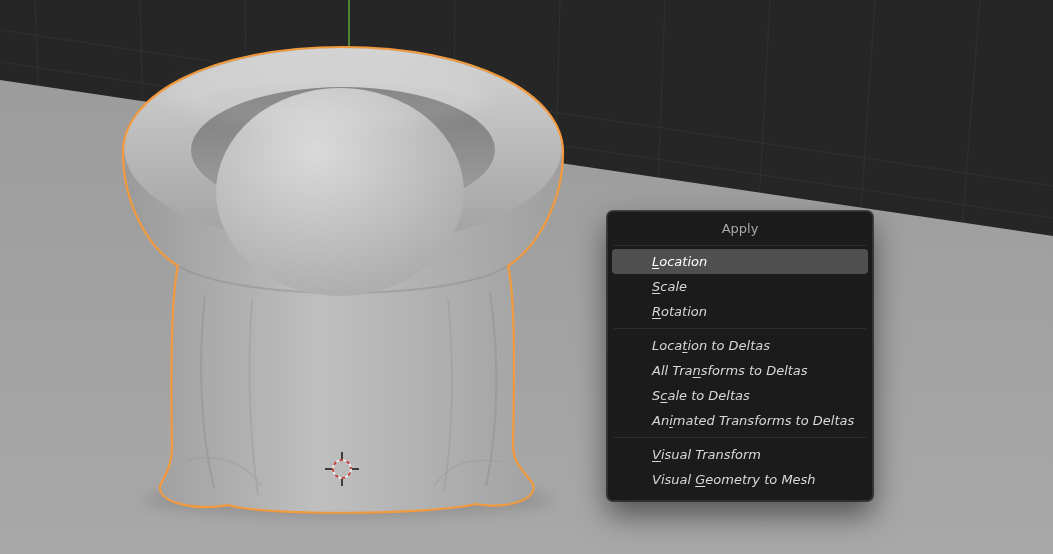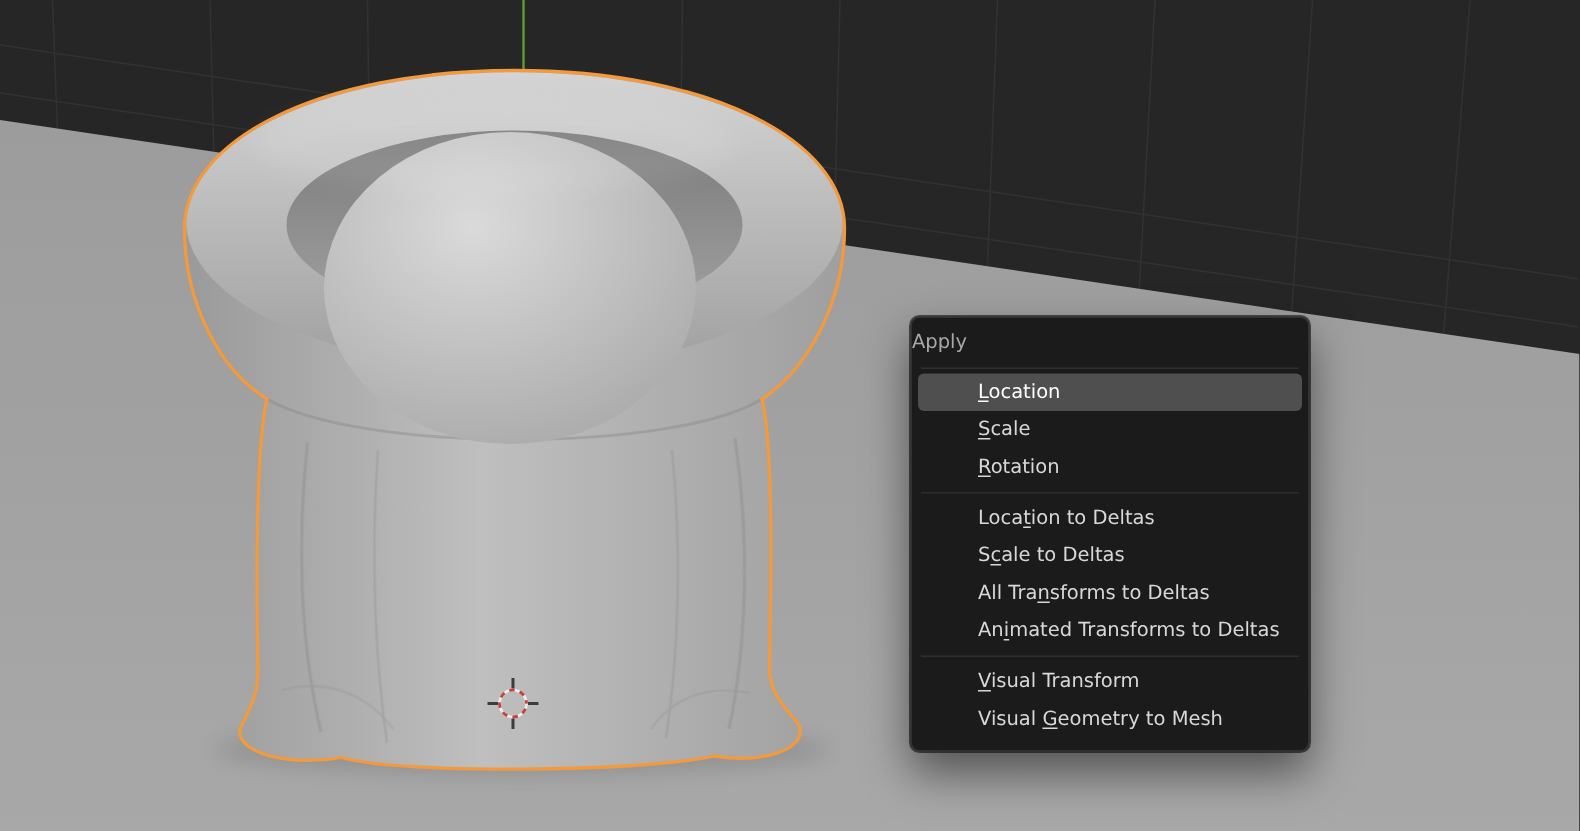--- a/index.html
+++ b/index.html
@@ -20,32 +20,34 @@
     border:1px solid var(--menu-border,#313131);
     border-radius:6px;
     box-shadow:0 0 0 1px rgba(0,0,0,.55), 0 14px 30px rgba(0,0,0,.5);
     padding-bottom:8px;
     z-index:10;
   }
   .menu-title{
     height:33px; line-height:34px; 
     color:var(--menu-title,#a8a8a8);
     font-size:13px;
+    text-align:center;
   }
   .menu-title-sep{ height:1px; background:var(--separator,#2e2e2e); margin:0 6px; }
   .menu-items{ padding-top:3px; }
   .menu-sep{ height:1px; background:var(--separator,#2e2e2e); margin:4px 6px; }
   .menu-item{
     height:25px; line-height:25px;
     margin:0 4px; padding-left:40px;
     color:var(--menu-item-text,#d8d8d8);
     font-size:13px;
     border-radius:4px;
     white-space:nowrap;
     cursor:default;
+    font-style:italic;
   }
   .menu-item.highlighted{
     background:var(--menu-highlight-bg,#4f4f4f);
     color:var(--menu-highlight-text,#ffffff);
   }
   .accel{ text-decoration:underline; text-underline-offset:2px; }
 </style>
 </head>
 <body>
 
@@ -160,20 +162,20 @@
 
 <div class="menu">
   <div class="menu-title">Apply</div>
   <div class="menu-title-sep"></div>
   <div class="menu-items" id="menu-items">
       <div class="menu-item highlighted"><span class="accel">L</span>ocation</div>
       <div class="menu-item"><span class="accel">S</span>cale</div>
       <div class="menu-item"><span class="accel">R</span>otation</div>
       <div class="menu-sep"></div>
       <div class="menu-item">Loca<span class="accel">t</span>ion to Deltas</div>
+      <div class="menu-item">All Tra<span class="accel">n</span>sforms to Deltas</div>
       <div class="menu-item">S<span class="accel">c</span>ale to Deltas</div>
-      <div class="menu-item">All Tra<span class="accel">n</span>sforms to Deltas</div>
       <div class="menu-item">An<span class="accel">i</span>mated Transforms to Deltas</div>
       <div class="menu-sep"></div>
       <div class="menu-item"><span class="accel">V</span>isual Transform</div>
       <div class="menu-item">Visual <span class="accel">G</span>eometry to Mesh</div>
     </div>
 </div>
 
 </body></html>

